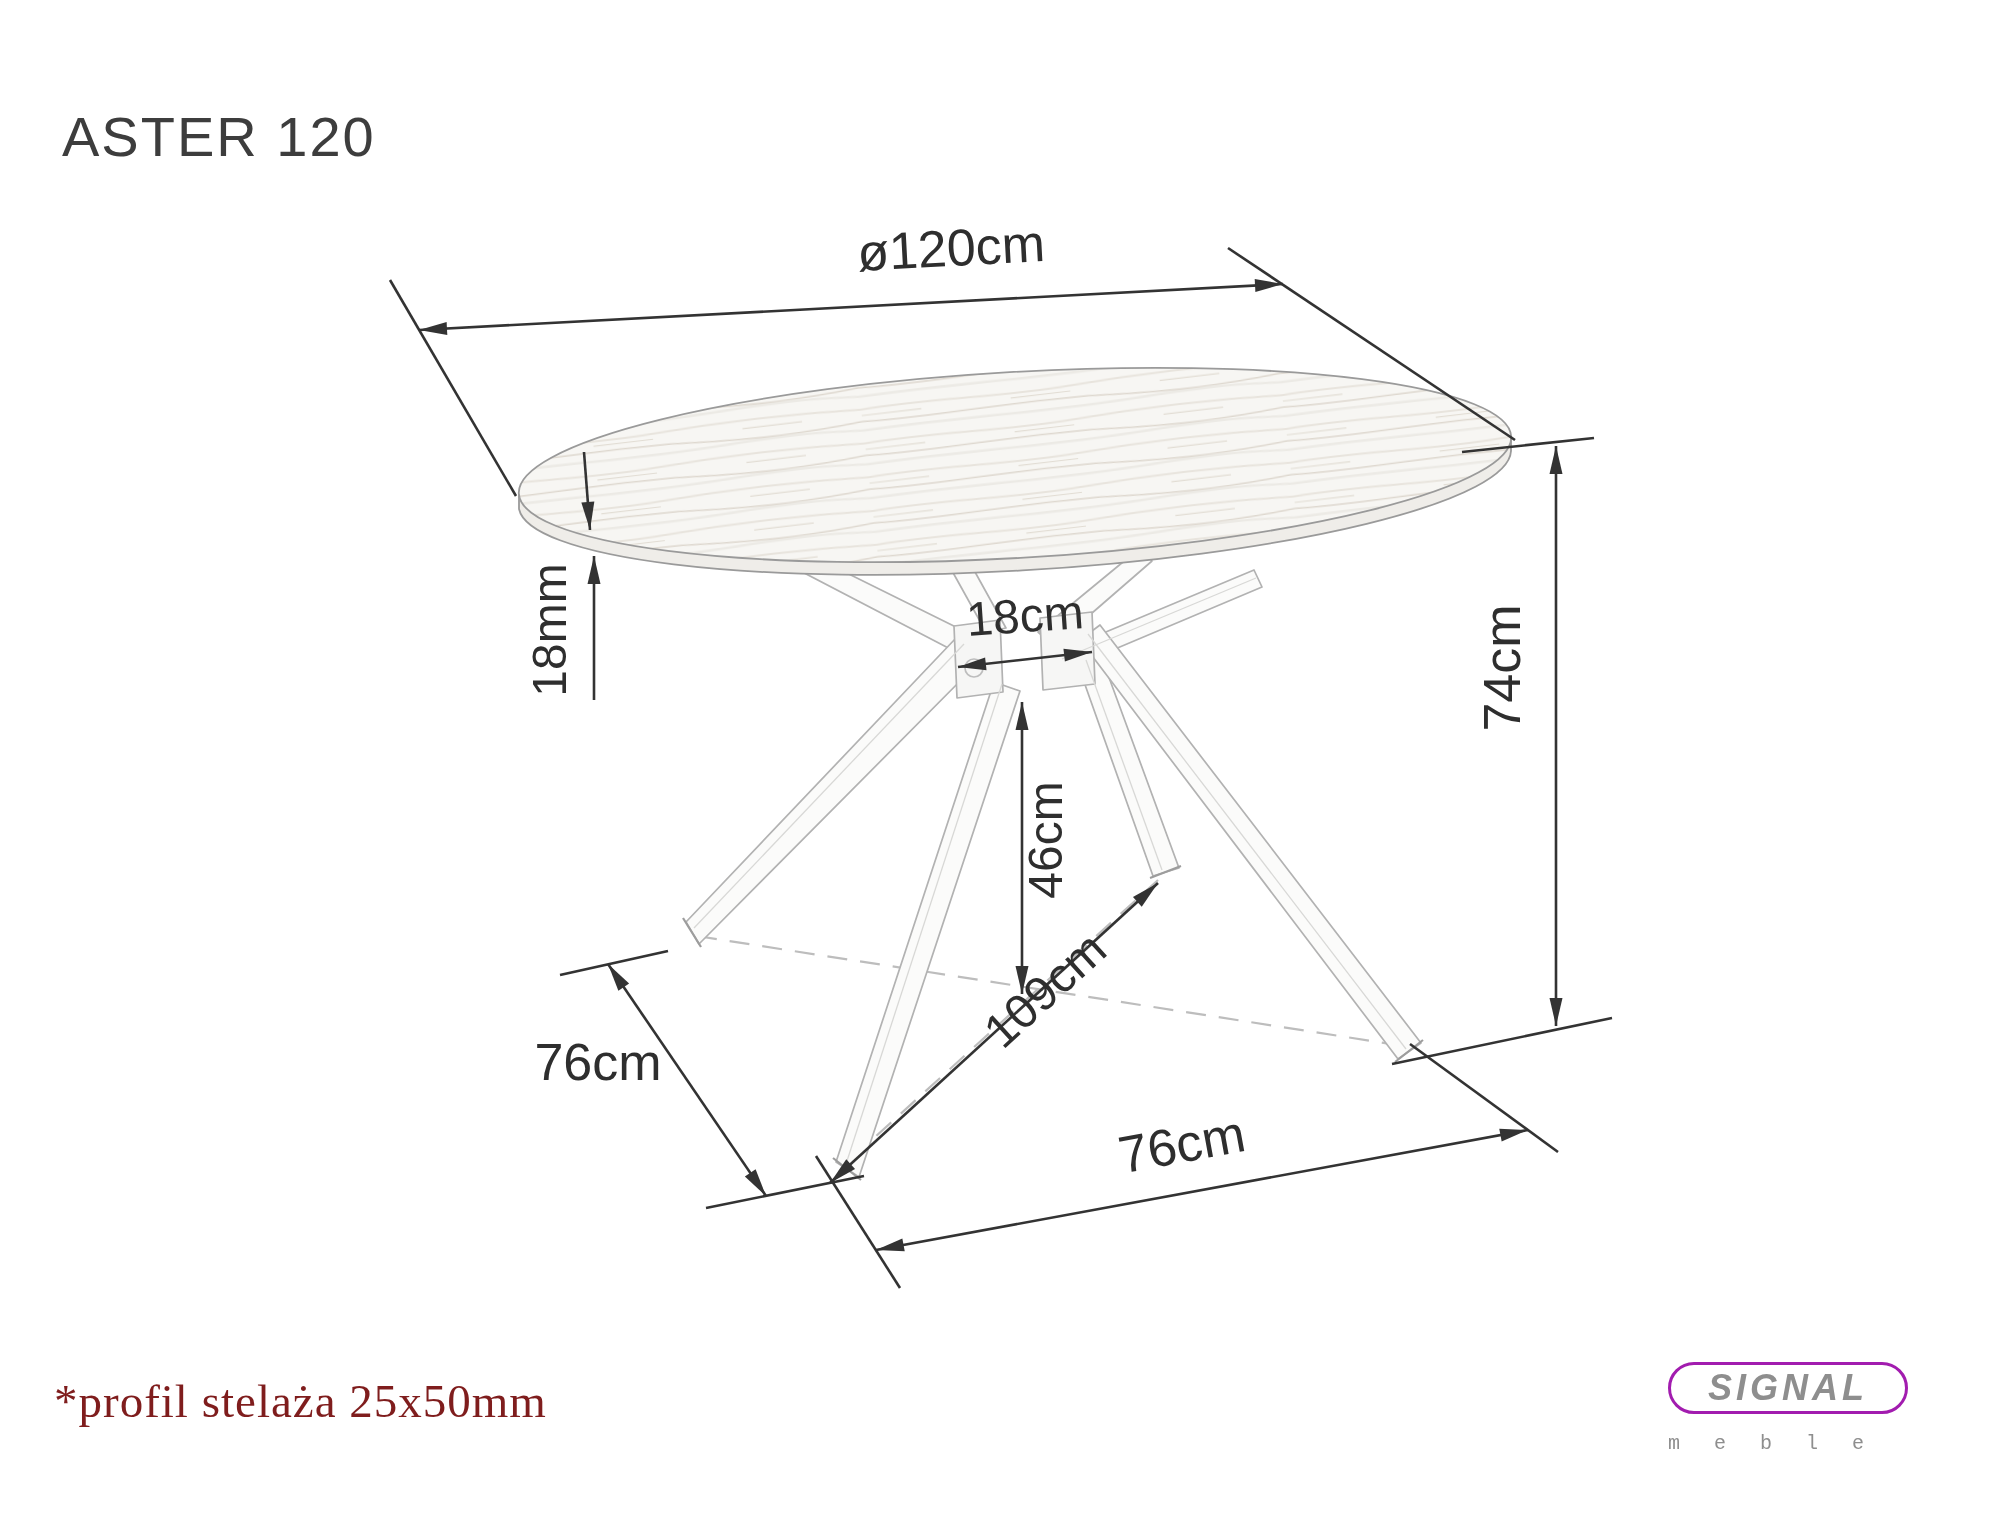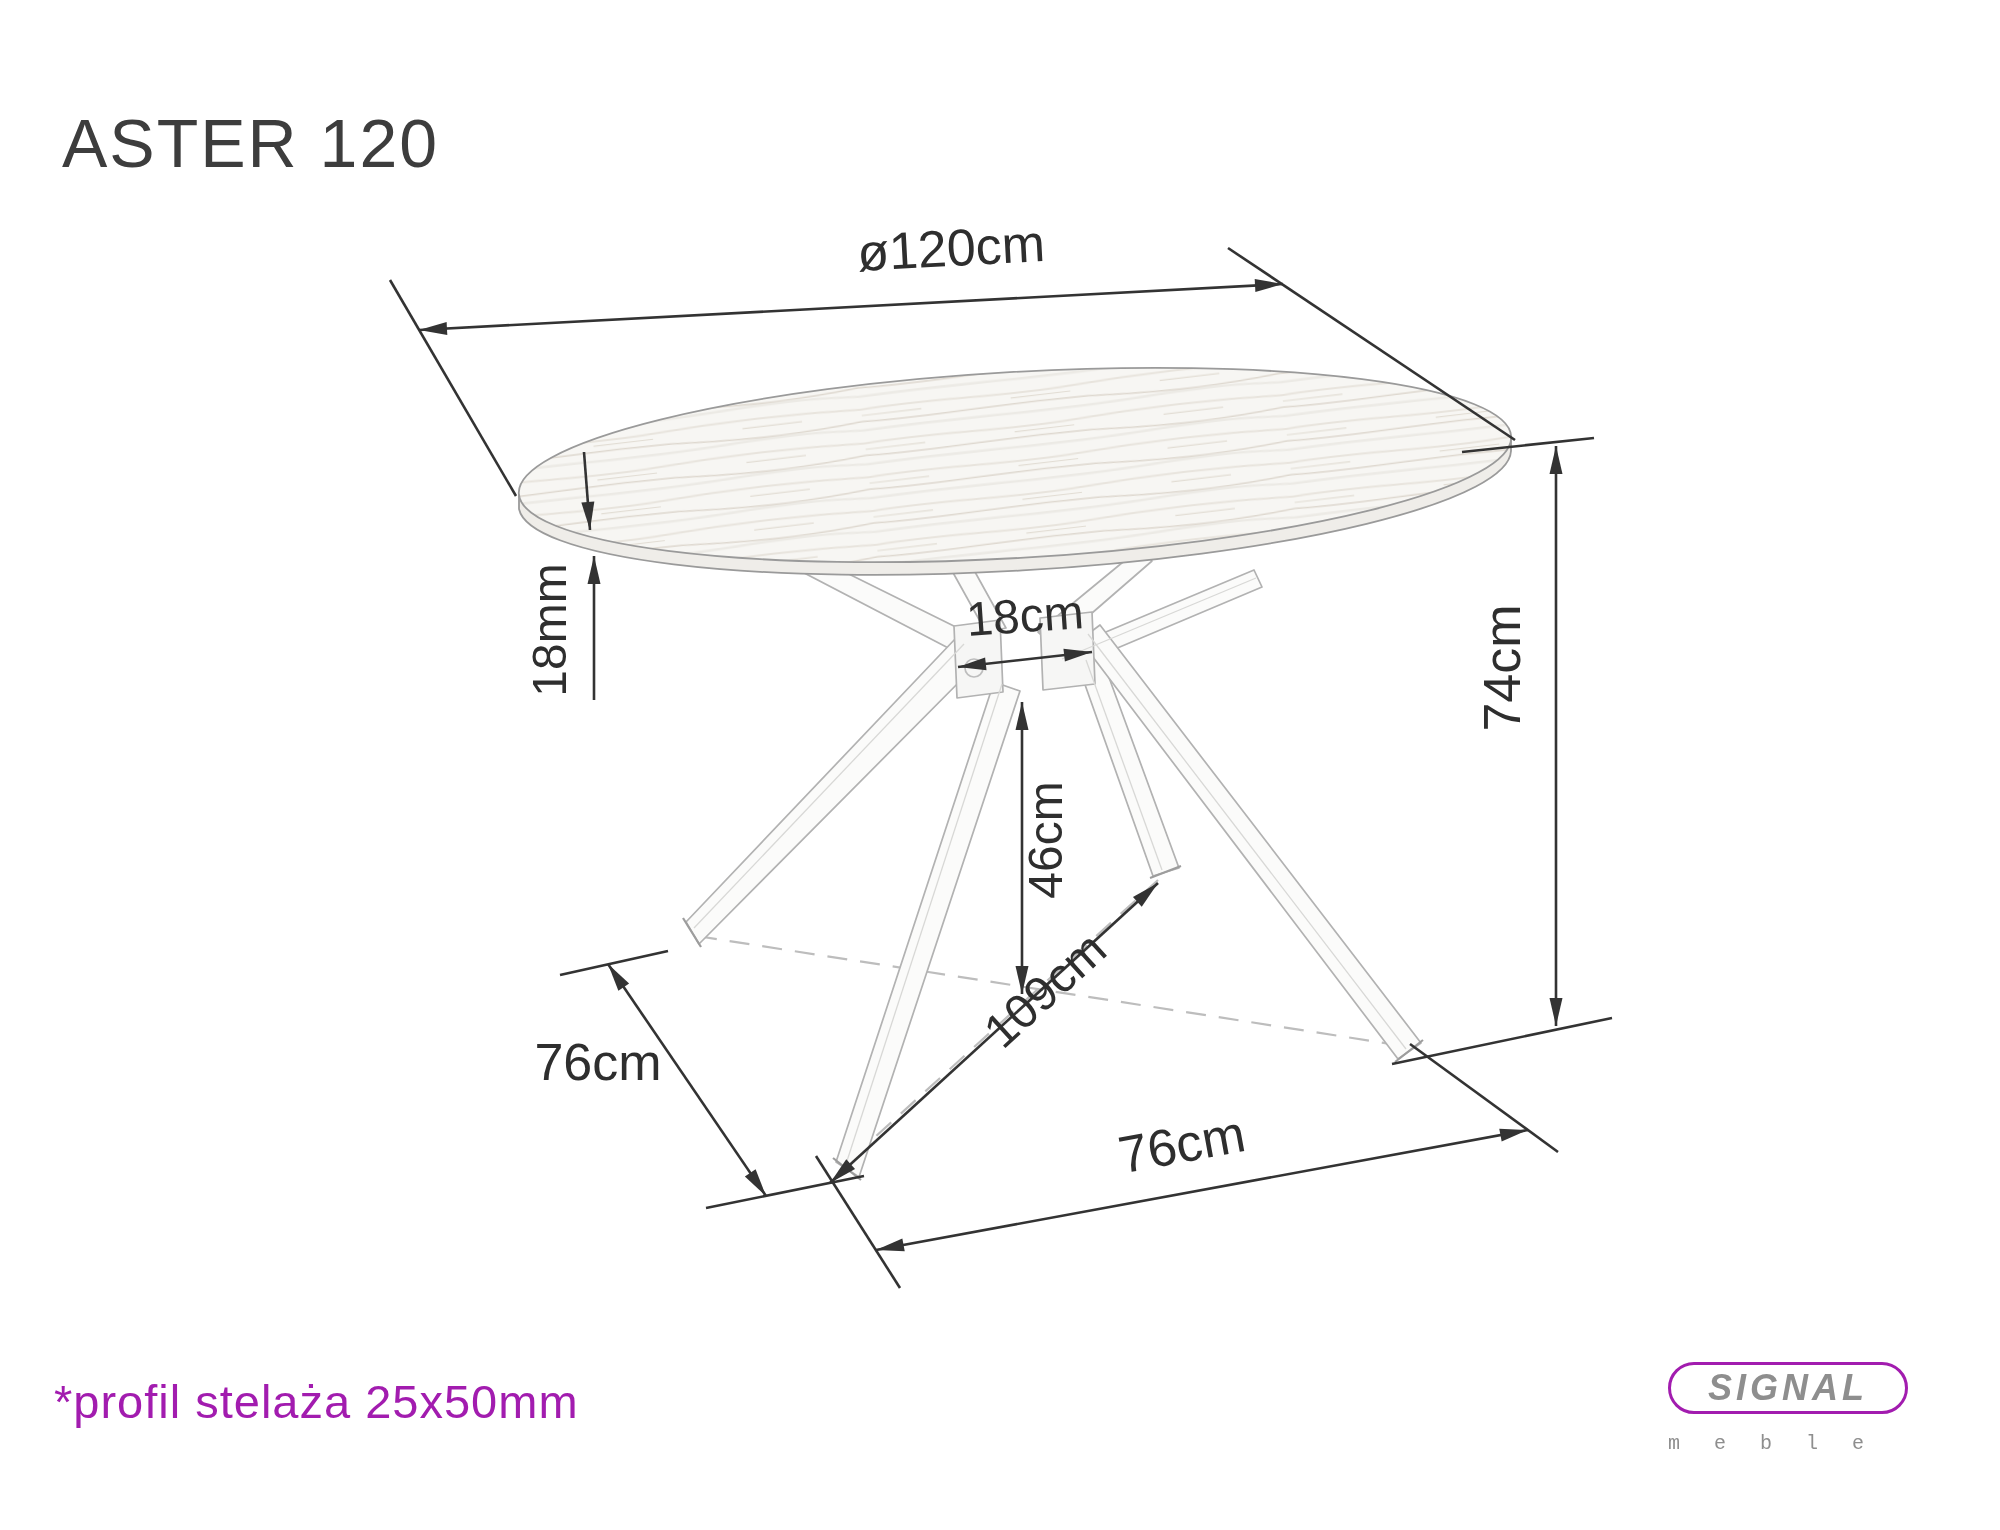--- a/index.html
+++ b/index.html
@@ -1,22 +1,22 @@
 <!DOCTYPE html>
 <html><head>
 <meta charset="utf-8">
 <style>
   html,body{margin:0;padding:0;background:#ffffff;}
   .stage{position:relative;width:2000px;height:1530px;background:#ffffff;overflow:hidden;
          font-family:"Liberation Sans", sans-serif;}
   .stage svg{position:absolute;left:0;top:0;}
-  .page-title{position:absolute;left:62px;top:104px;font-size:68px;color:#3d3d3d;
+  .page-title{position:absolute;left:62px;top:104px;font-size:56px;color:#3d3d3d;
               letter-spacing:2px;white-space:nowrap;}
-  .footnote{position:absolute;left:54px;top:1374px;font-size:47px;color:#a21caf;
-            letter-spacing:1px;white-space:nowrap;}
+  .footnote{position:absolute;left:54px;top:1374px;font-size:47px;color:#7f1d1d;
+            letter-spacing:1px;white-space:nowrap;font-family:Liberation Serif, serif;}
   .logo{position:absolute;left:1668px;top:1362px;width:240px;}
   .logo-pill{height:46px;border:3px solid #a21caf;border-radius:28px;
              display:flex;align-items:center;justify-content:center;}
   .logo-brand{font-size:36px;font-weight:bold;font-style:italic;color:#8e8e8e;
               letter-spacing:4px;line-height:1;}
   .logo-sub{text-align:left;padding-right:16px;font-size:20px;letter-spacing:11px;
             color:#8e8e8e;margin-top:20px;line-height:1;font-family:Liberation Mono, monospace;}
   text.dim{font-size:48px;fill:#2e2e2e;}
   text.dim-big{font-size:52px;fill:#2e2e2e;}
 </style>

